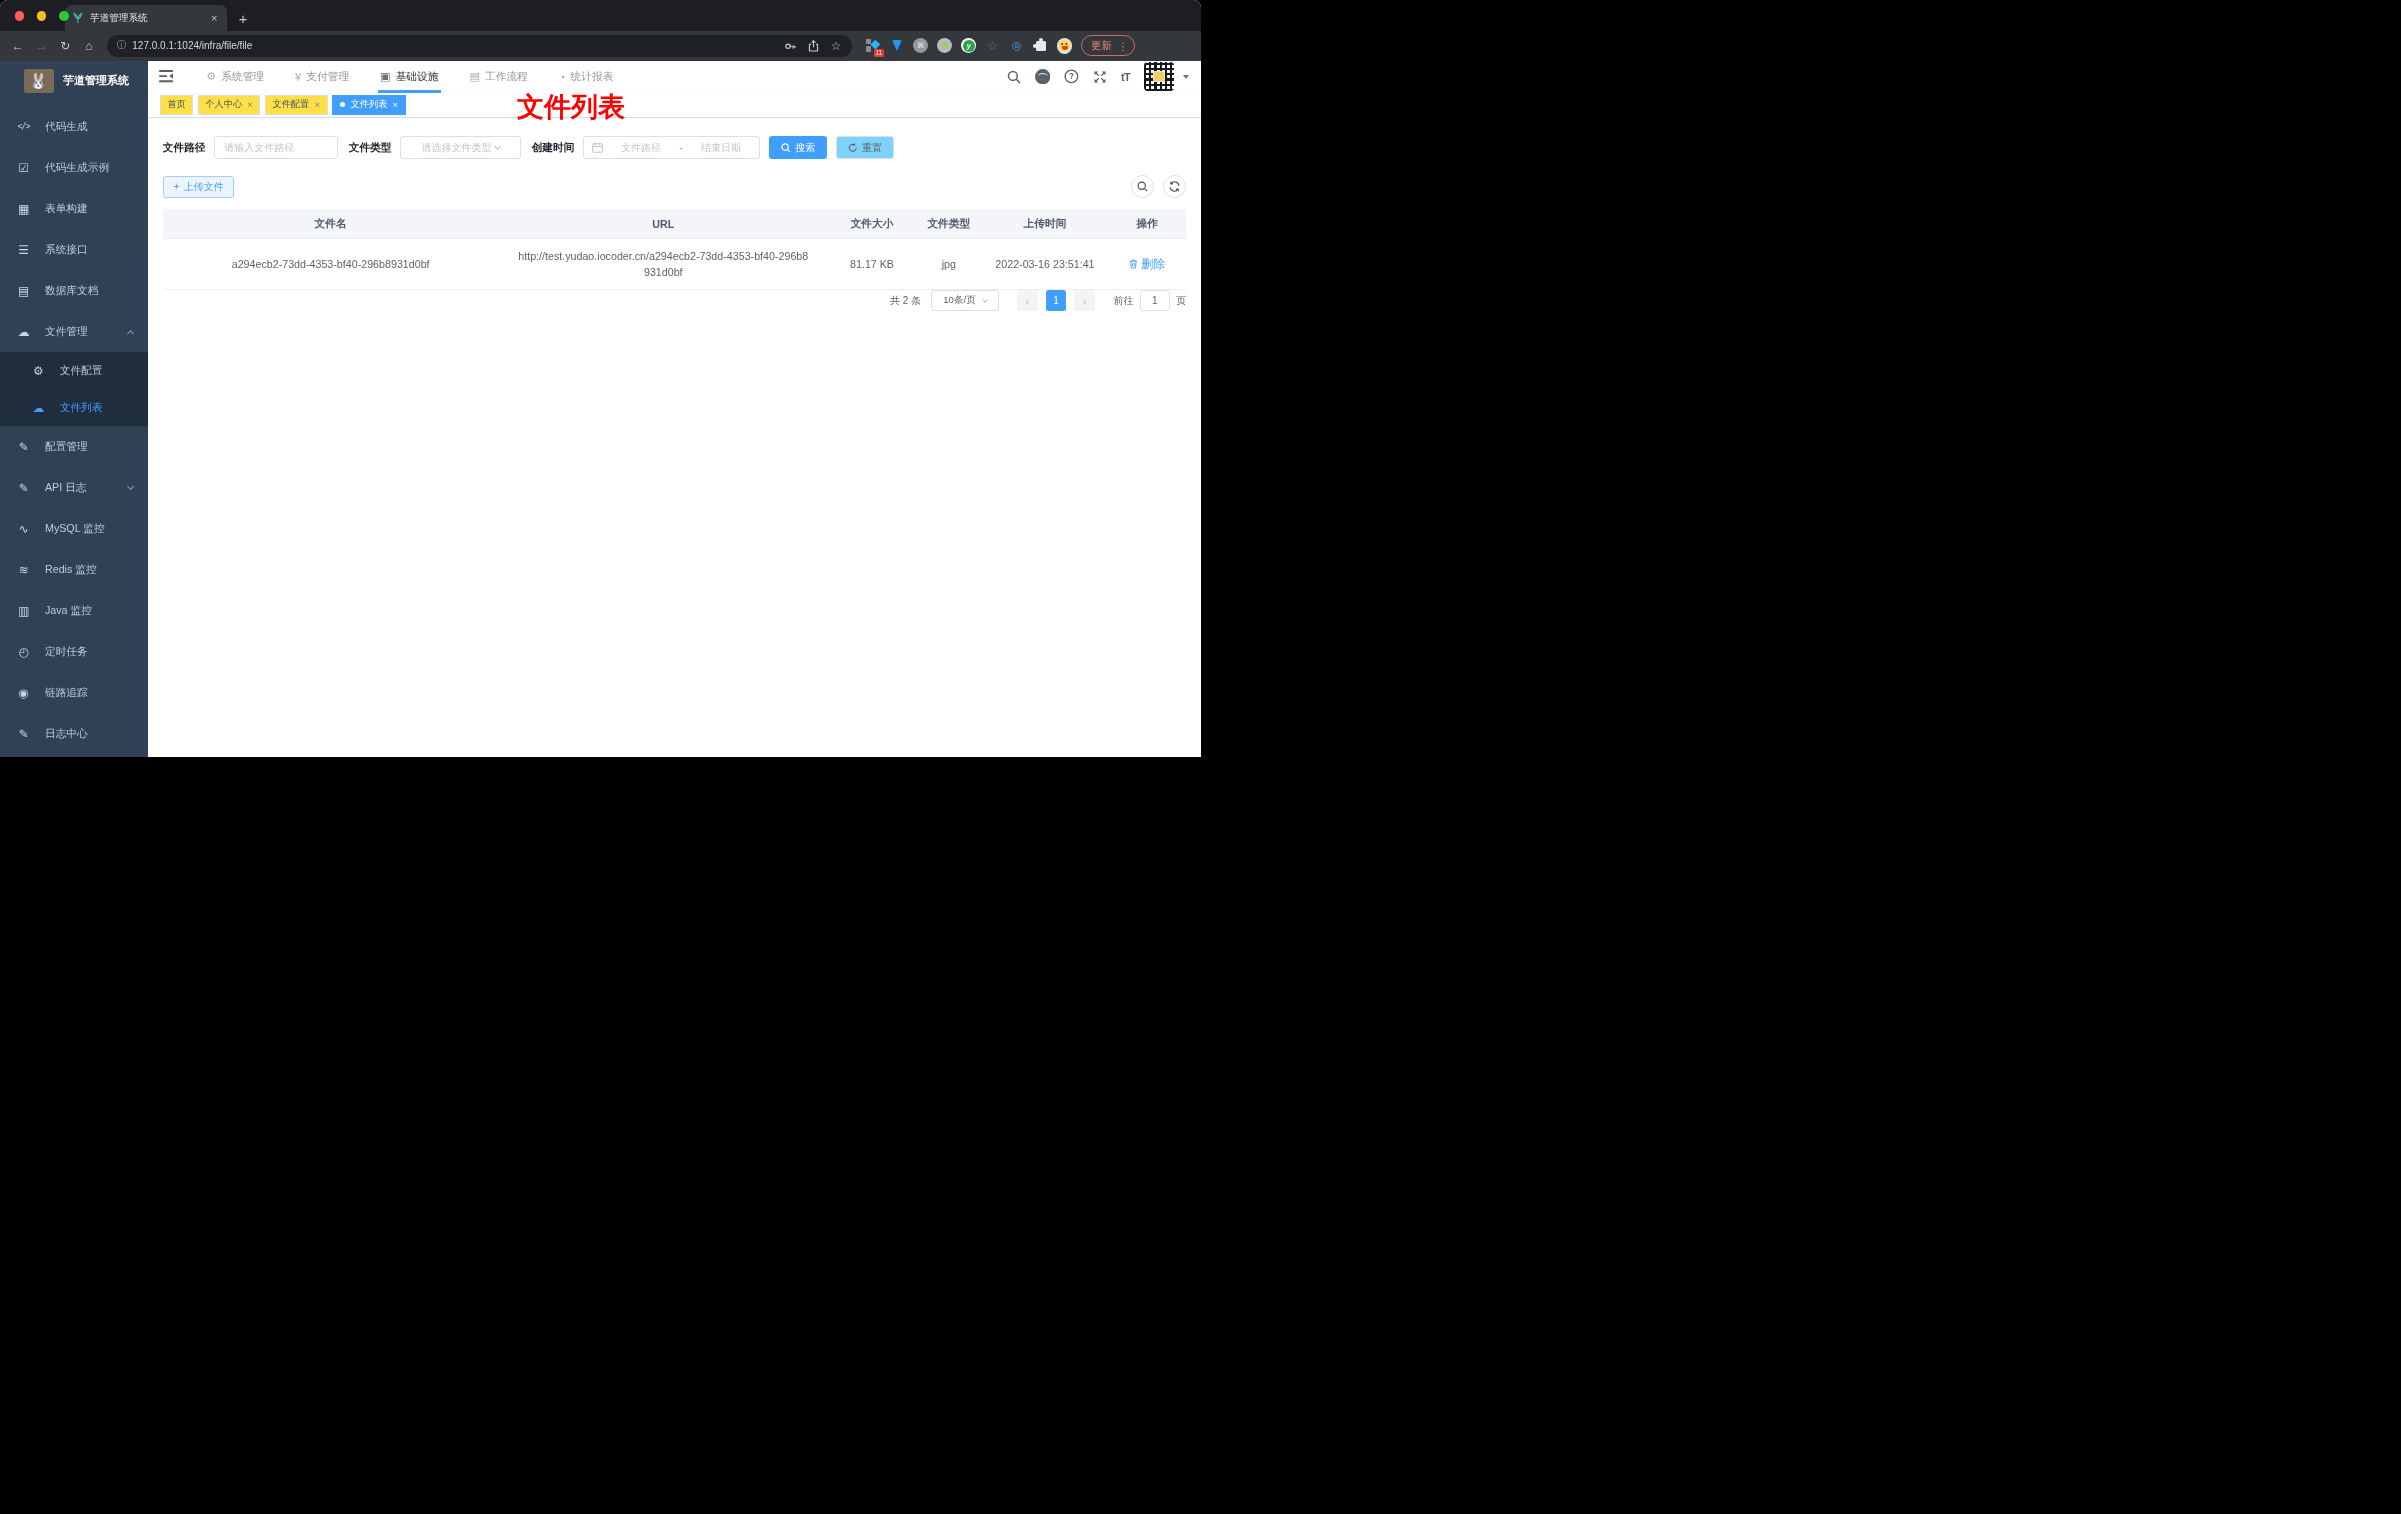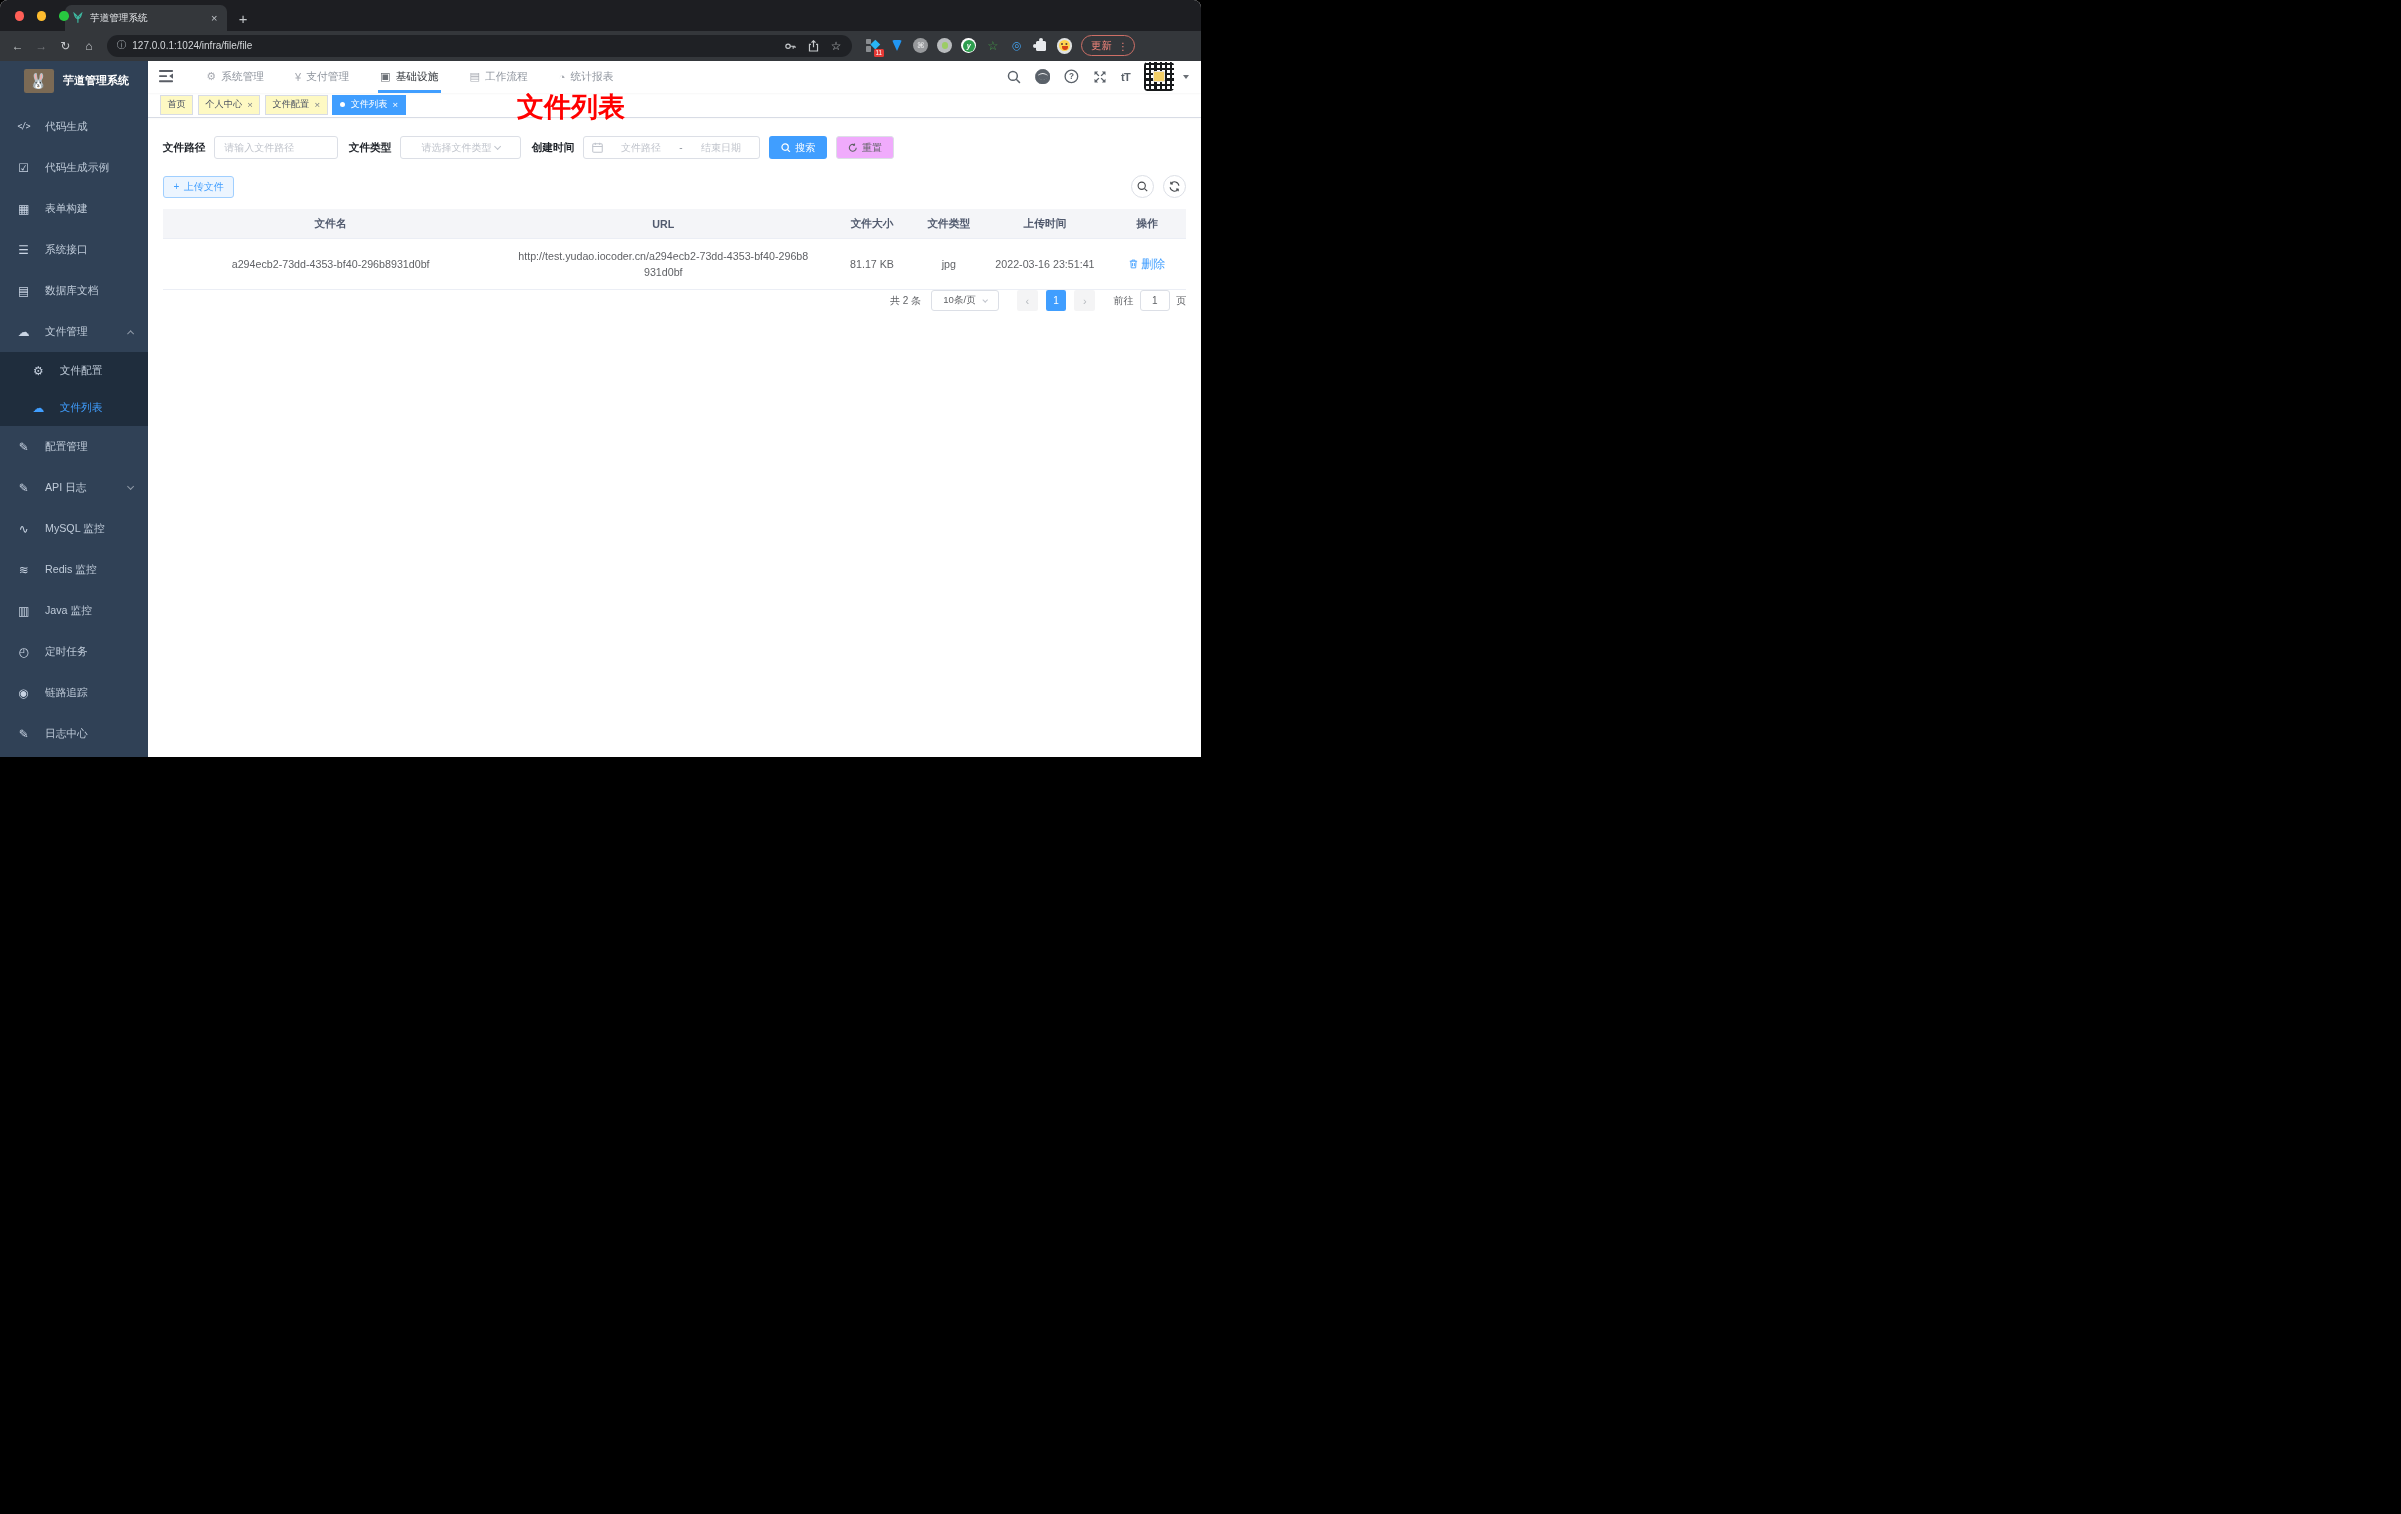--- a/index.html
+++ b/index.html
@@ -80,42 +80,42 @@
   .header-right { margin-left:auto; display:flex; align-items:center; gap:14px; padding-right:11.8px; color:#5a6169; }
   .hicon { display:flex; align-items:center; justify-content:center; }
   .fontsize-ic { font-size:11px; font-weight:bold; color:#5a6169; letter-spacing:-0.7px; }
   .avatar { width:29.5px; height:29.5px; border-radius:3.7px; background:#fff;
     background-image:repeating-linear-gradient(0deg,#16181a 0 2.2px,transparent 2.2px 5.2px),repeating-linear-gradient(90deg,#16181a 0 2.2px,#fff 2.2px 5.2px); position:relative; }
   .avatar .sticker { position:absolute; left:8.9px; top:8.9px; width:11.8px; height:11.8px; background:#f3cf66; border:0.7px solid #e9e4da; border-radius:1.5px; }
   .caret-down { width:0; height:0; border-left:3.7px solid transparent; border-right:3.7px solid transparent; border-top:4.4px solid #6b7076; margin-left:-4.4px; }
 
   
   .tagsbar { height:25px; border-bottom:0.7px solid #d8dce5; box-shadow:0 0.7px 2.2px rgba(0,21,41,.04); display:flex; align-items:center; gap:4.4px; padding-left:11.8px; flex:0 0 auto; position:relative; background:#fff; z-index:2; }
-  .tag { height:20px; border:0.7px solid #d8dce5; background:#fef9c3; color:#495060; font-size:9.2px; display:flex; align-items:center; padding:0 6.6px; gap:5.2px; cursor:pointer; }
+  .tag { height:20px; border:0.7px solid #d8dce5; background:#fde047; color:#495060; font-size:9.2px; display:flex; align-items:center; padding:0 6.6px; gap:5.2px; cursor:pointer; }
   .tag .tclose { font-size:9.6px; color:#7b8087; }
   .tag.active { background:#409eff; border-color:#409eff; color:#fff; }
   .tag.active .tclose { color:#fff; }
   .tag .tdot { width:5.9px; height:5.9px; border-radius:50%; background:#fff; }
   .annotation { position:absolute; left:369px; top:-3.7px; font-size:27px; font-weight:bold; color:#ff0000; z-index:10; white-space:nowrap; }
 
   
   .content { flex:1; padding:0 14.8px; overflow:hidden; }
   .filter-row { margin-top:18.4px; display:flex; align-items:center; font-size:10.7px; }
   .f-label { font-weight:bold; color:#1f2329; margin-right:8.9px; white-space:nowrap; }
   .f-input { height:23.6px; border:0.7px solid #dcdfe6; border-radius:3px; padding:0 8.9px; font-size:10px; color:#606266; font-family:inherit; outline:none; }
   .f-input::placeholder { color:#c0c4cc; }
   .w-path { width:124px; margin-right:10.3px; }
   .f-select { width:121px; height:23.6px; border:0.7px solid #dcdfe6; border-radius:3px; display:flex; align-items:center; padding:0 20px; color:#c0c4cc; font-size:10px; margin-right:10.3px; }
   .f-select .sel-caret { margin-left:auto; width:5.2px; height:5.2px; border-right:1px solid #c0c4cc; border-bottom:1px solid #c0c4cc; transform:rotate(45deg); margin-top:-2.2px; }
   .f-range { width:177px; height:23.6px; border:0.7px solid #dcdfe6; border-radius:3px; display:flex; align-items:center; padding:0 7.4px; gap:7.4px; color:#c0c4cc; font-size:10px; margin-right:8.9px; }
   .f-range .rsep { color:#8f959e; }
   .f-range .ph { flex:1; text-align:center; }
   .btn { height:23.6px; border-radius:3px; font-size:10px; display:inline-flex; align-items:center; gap:4.4px; padding:0 11px; cursor:pointer; border:0.7px solid transparent; font-family:inherit; }
   .btn-primary { background:#409eff; color:#fff; }
-  .btn-plain { background:#f0abfc; border-color:#dcdfe6; color:#606266; margin-left:8.9px; }
+  .btn-plain { background:#7dd3fc; border-color:#dcdfe6; color:#606266; margin-left:8.9px; }
   .toolbar-row { margin-top:16px; display:flex; align-items:center; }
   .btn-upload { background:#ecf5ff; border:0.7px solid #a0cfff; color:#409eff; height:21.4px; padding:0 9.6px; }
   .circle-btns { margin-left:auto; display:flex; gap:8.9px; }
   .cbtn { width:23px; height:23px; border-radius:50%; border:0.7px solid #dcdfe6; background:#fff; display:flex; align-items:center; justify-content:center; color:#46494d; cursor:pointer; }
 
   
   table.grid { width:100%; border-collapse:collapse; margin-top:10.3px; font-size:10.7px; color:#606266; table-layout:fixed; }
   .grid th { background:#f4f5f8; color:#515a6e; font-weight:bold; height:30px; text-align:center; padding:0 5.9px; }
   .grid td { border-bottom:0.7px solid #ebeef5; text-align:center; padding:10.3px 7.4px; line-height:16px; }
   .grid tr.r1 td { border-top:0.7px solid #ebeef5; }

